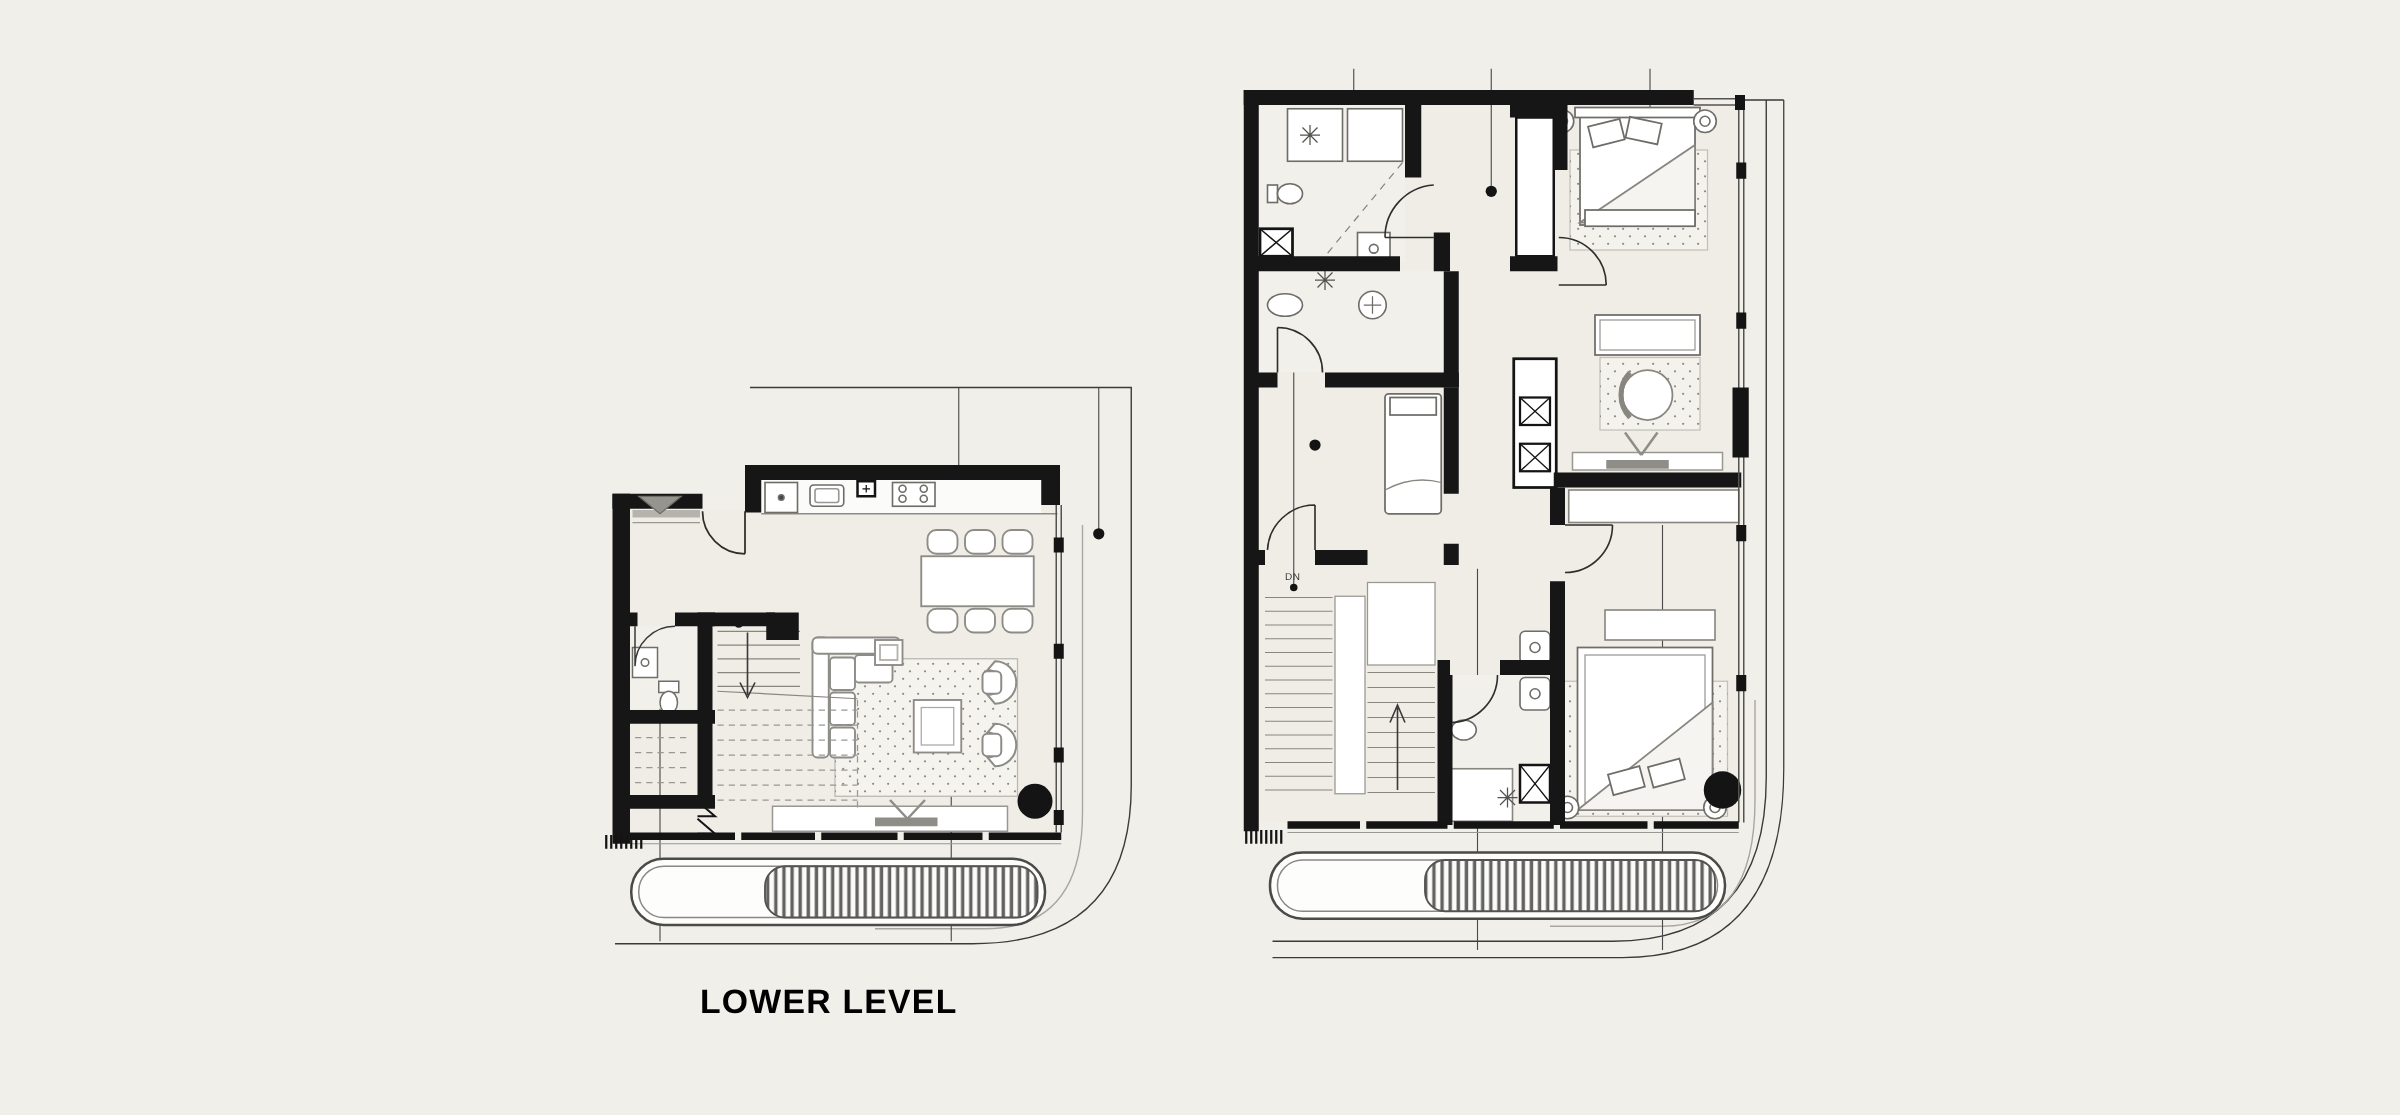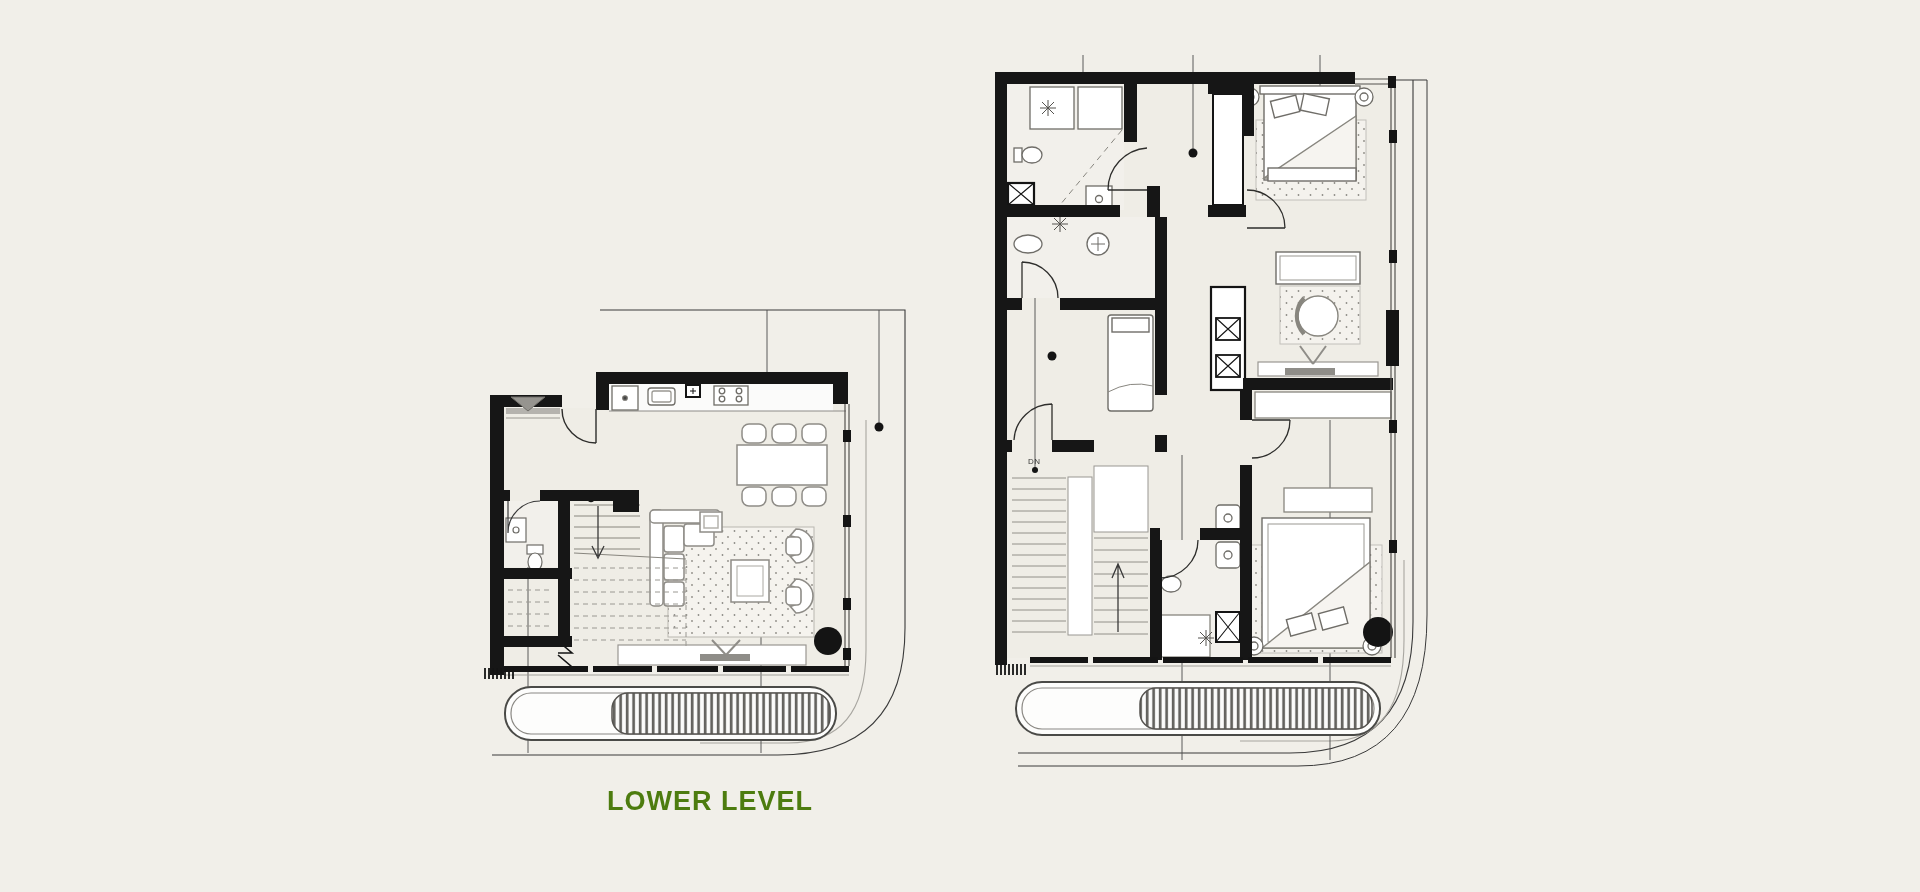--- a/index.html
+++ b/index.html
@@ -1,20 +1,20 @@
 <!DOCTYPE html>
 <html><head>
 <meta charset="utf-8">
 <style>
   html,body{margin:0;padding:0;background:#f1efe9;}
   .canvas{position:relative;width:1672px;height:892px;background:#f1efe9;overflow:hidden;}
   .plan-svg{position:absolute;left:0;top:0;}
-  .caption{position:absolute;width:300px;text-align:center;
+  .caption{position:absolute;width:300px;text-align:left;
            font-family:"Liberation Sans",sans-serif;font-size:27px;font-weight:600;
-           letter-spacing:1px;color:#4d7c0f;}
+           letter-spacing:1px;color:#000000;}
   #cap-lower{left:560px;top:786px;}
   #cap-upper{left:1060px;top:786px;}
   .dn-text{font-family:"Liberation Sans",sans-serif;font-size:8px;fill:#3a3a38;letter-spacing:.5px;}
 </style>
 </head>
 <body>
 
 <div class="canvas">
 
 <svg class="plan-svg" width="1920" height="892" viewBox="0 0 1920 892">

